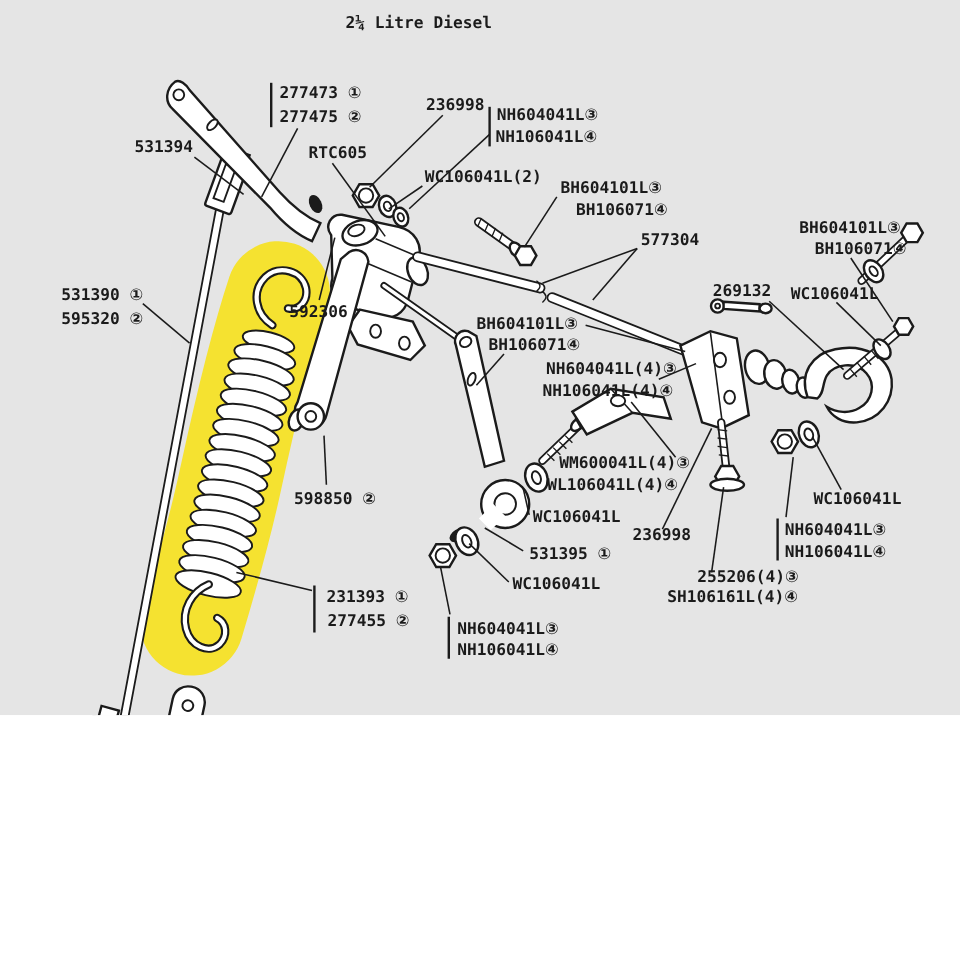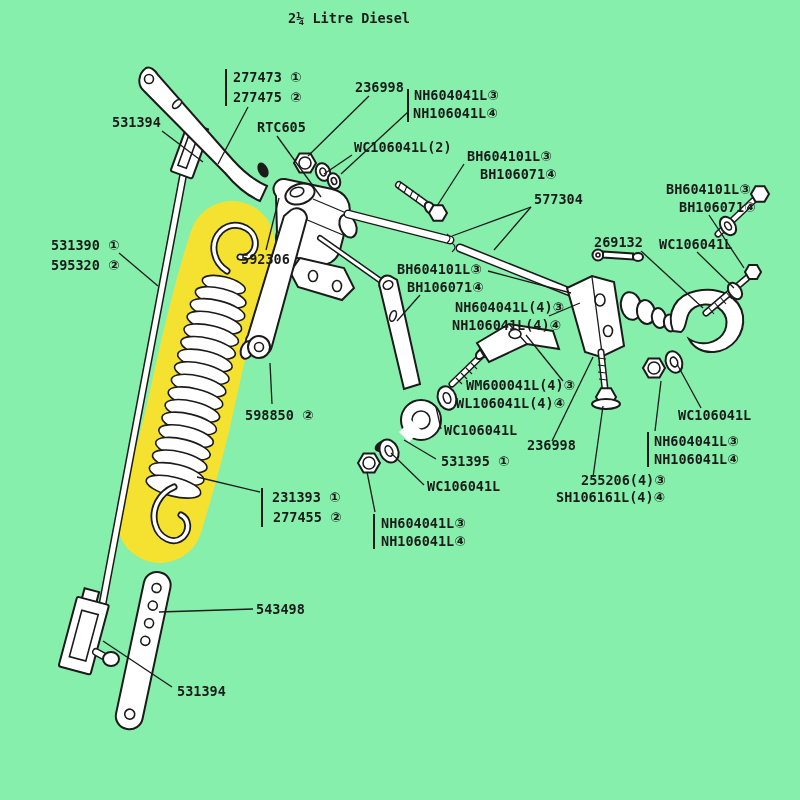--- a/index.html
+++ b/index.html
@@ -1,16 +1,16 @@
 <!DOCTYPE html>
 <html><head>
 <meta charset="utf-8">
 <style>
   html,body{margin:0;padding:0;background:#fff;}
-  .stage{position:relative;width:800px;height:800px;background:#86efac;overflow:hidden;}
+  .stage{position:relative;width:800px;height:596px;background:#e5e5e5;overflow:hidden;}
   svg text{
     font-family:"DejaVu Sans Mono","DejaVu Sans",monospace;
     font-size:13.5px;font-weight:bold;fill:#1b1b1b;
     white-space:pre;
   }
   svg .title{font-size:13.5px;}
   .ln{stroke:#1b1b1b;stroke-width:1.3;fill:none;}
   .bar{stroke:#1b1b1b;stroke-width:2;fill:none;}
   .part{stroke:#1b1b1b;stroke-width:2;fill:#ffffff;}
   .partthin{stroke:#1b1b1b;stroke-width:1.6;fill:#ffffff;}

